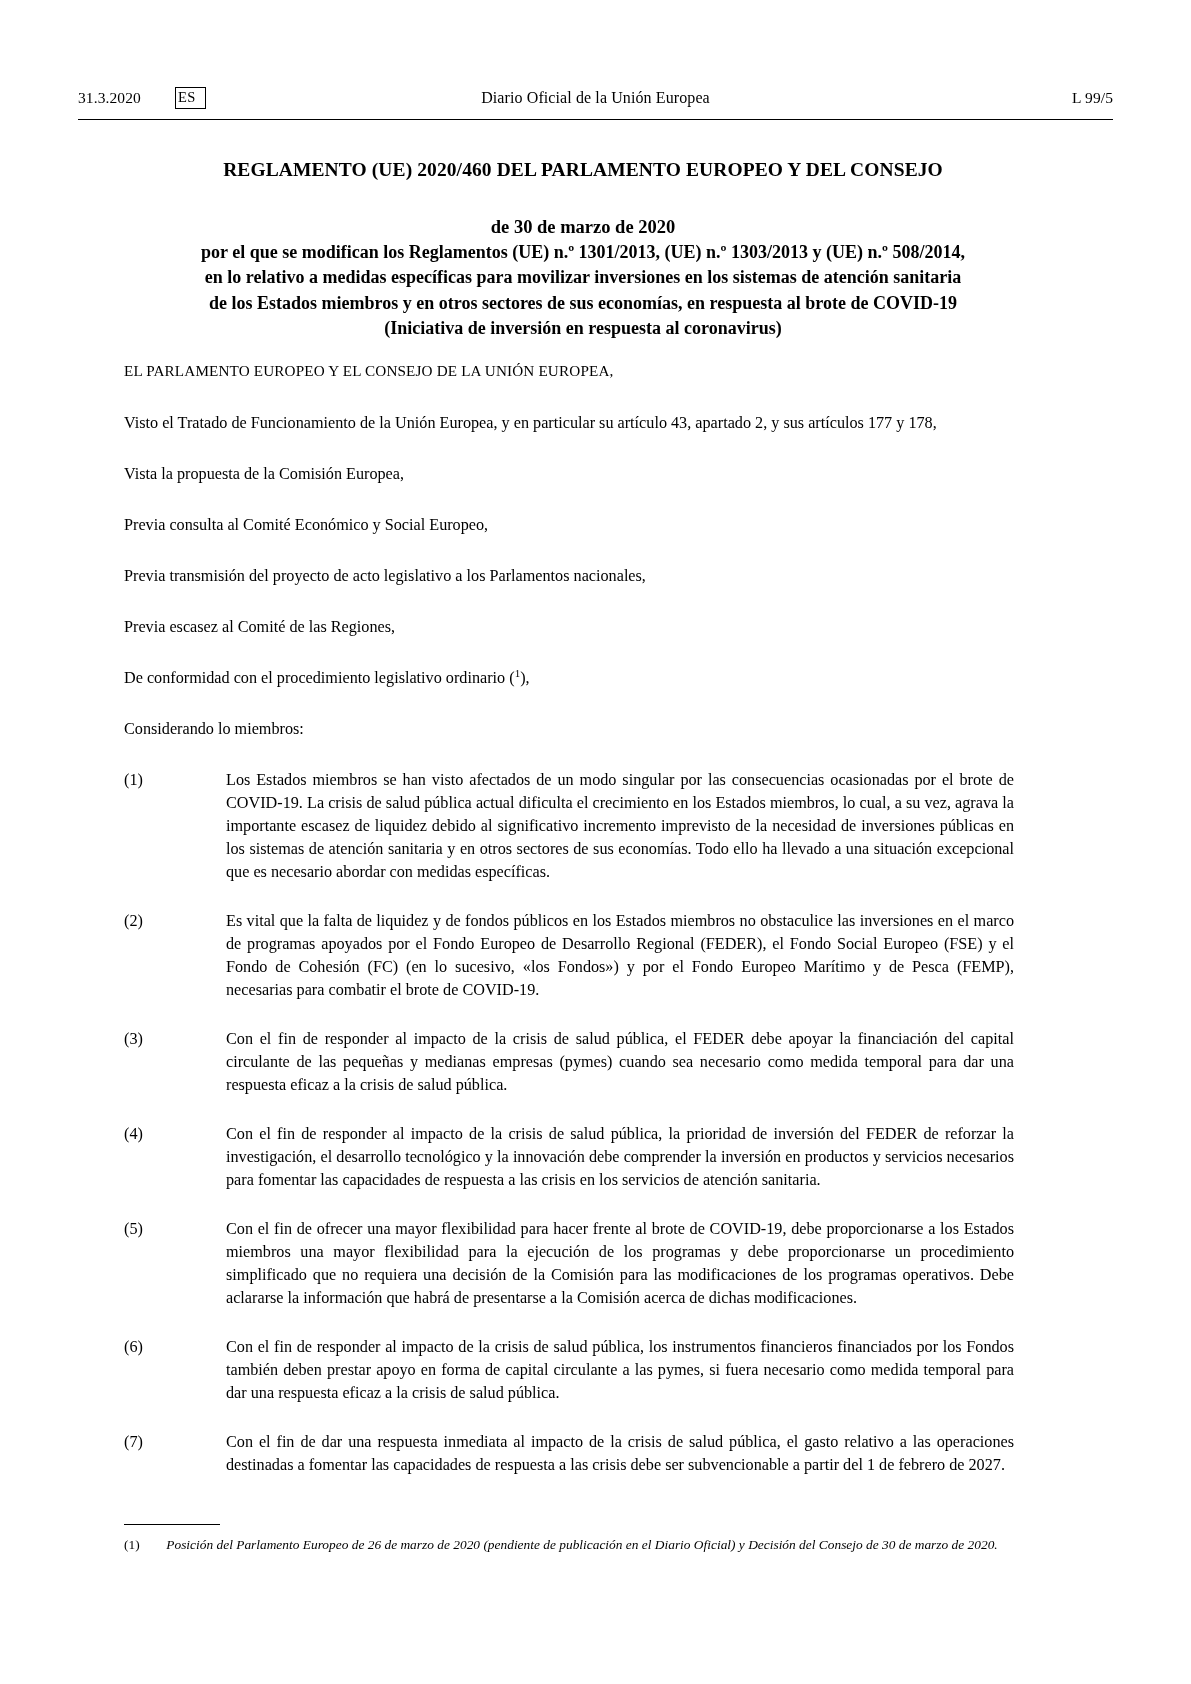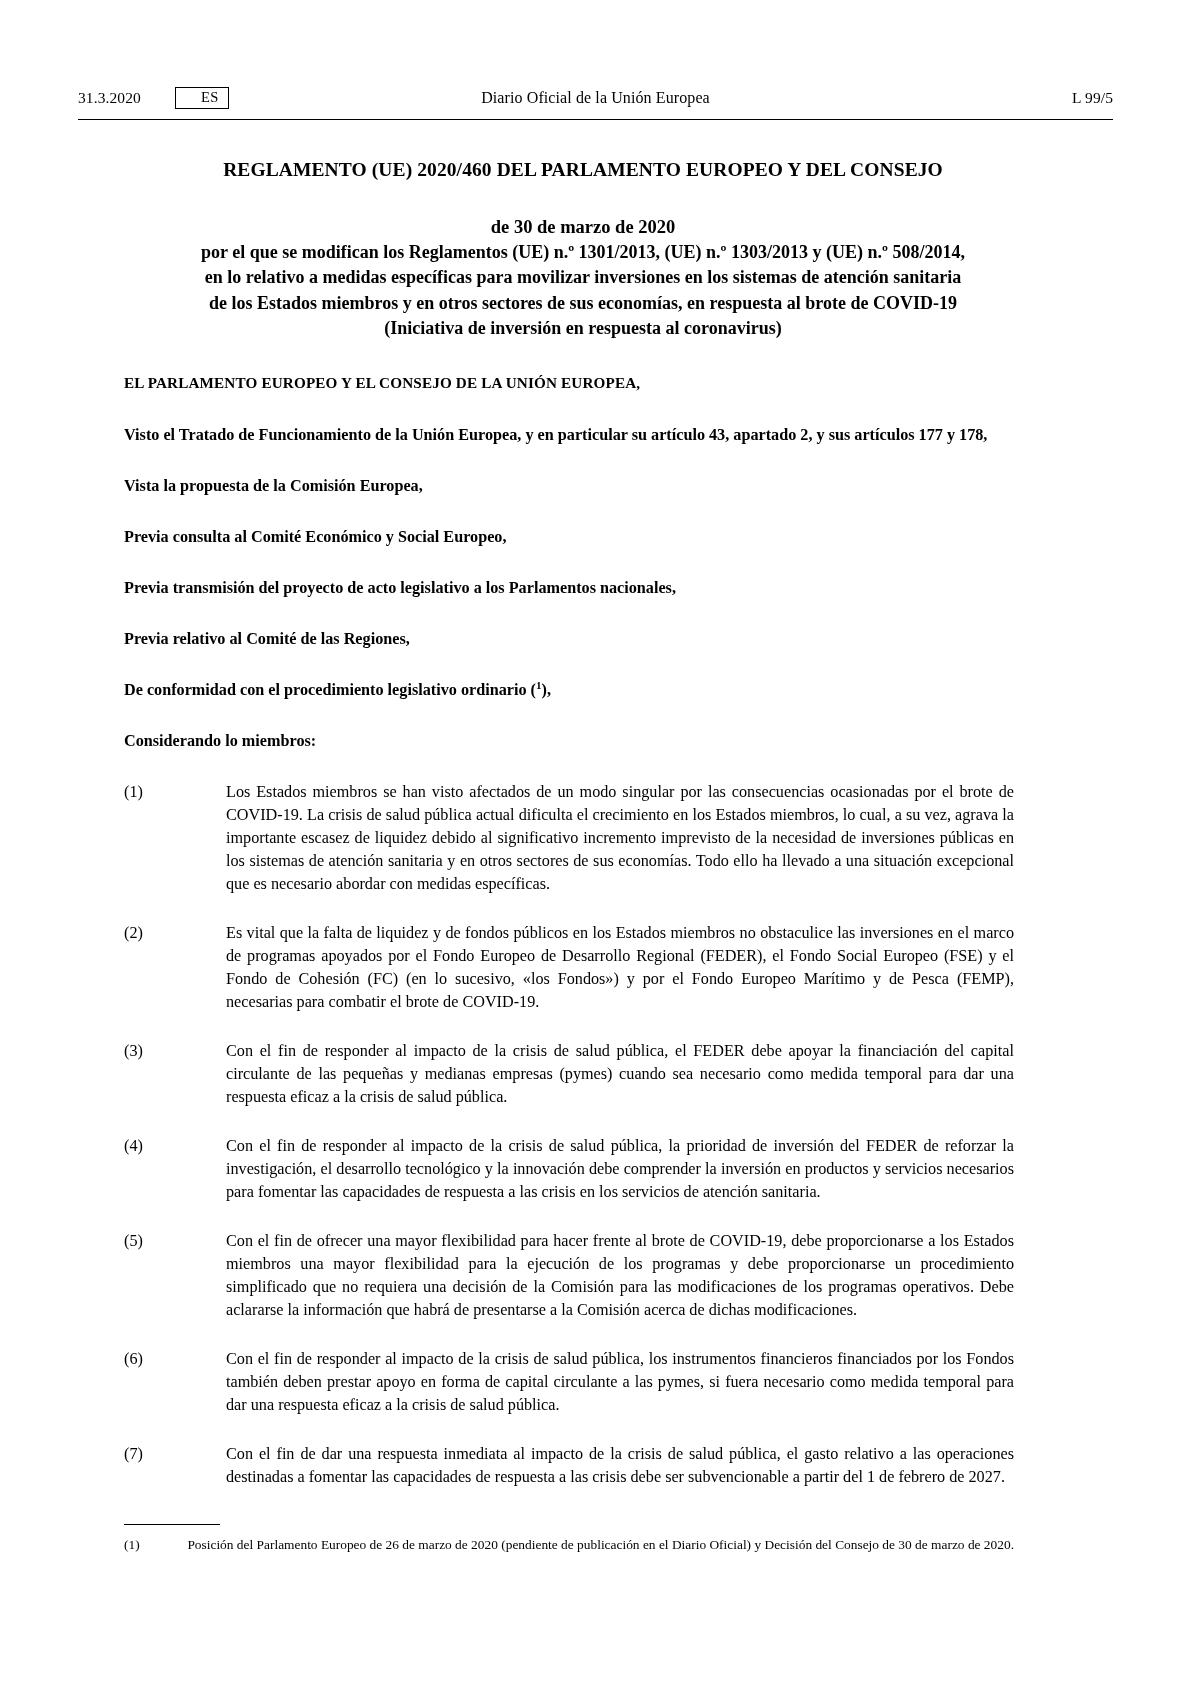--- a/index.html
+++ b/index.html
@@ -43,21 +43,21 @@
     align-items: center;
     gap: 34px;
     flex: 0 0 auto;
     min-width: 200px;
   }
   .masthead-date {
     white-space: nowrap;
   }
   .lang-box {
     border: 1.3px solid #000;
-    padding: 1px 9px 2px 25px;
+    padding: 1px 9px 2px 2px;
     font-size: 14.5px;
     line-height: 1.12;
     letter-spacing: 0.5px;
     display: inline-block;
   }
   .masthead-center {
     flex: 1 1 auto;
     text-align: center;
     font-size: 16px;
     white-space: nowrap;
@@ -107,22 +107,21 @@
   .body-wrap {
     position: absolute;
     left: 124px;
     top: 360px;
     width: 890px;
   }
   .para {
     font-size: 16.2px;
     line-height: 1.42;
     text-align: justify;
-    margin: 12px 0 28px 0;
-    font-weight: bold;
+    margin: 0 0 28px 0;
   }
   .para.caps {
     font-size: 15.2px;
     letter-spacing: 0.15px;
     margin-bottom: 30px;
   }
   .para.tight {
     margin-bottom: 28px;
   }
 
@@ -171,21 +170,22 @@
     display: flex;
     align-items: flex-start;
     font-size: 13.4px;
     line-height: 1.38;
   }
   .footnote-marker {
     flex: 0 0 26px;
   }
   .footnote-text {
     flex: 1 1 auto;
-    text-align: right;
+    text-align: center;
+    font-style: italic;
   }
 </style>
 </head>
 <body>
 
 <div class="page">
 
   <div class="masthead">
     <div class="masthead-row">
       <div class="masthead-left">
@@ -210,21 +210,21 @@
   </div>
 
   <div class="body-wrap">
 
     <p class="para caps">EL PARLAMENTO EUROPEO Y EL CONSEJO DE LA UNIÓN EUROPEA,</p>
 
     <p class="para">Visto el Tratado de Funcionamiento de la Unión Europea, y en particular su artículo 43, apartado 2, y sus artículos 177 y 178,</p>
     <p class="para">Vista la propuesta de la Comisión Europea,</p>
     <p class="para">Previa consulta al Comité Económico y Social Europeo,</p>
     <p class="para">Previa transmisión del proyecto de acto legislativo a los Parlamentos nacionales,</p>
-    <p class="para">Previa relativo al Comité de las Regiones,</p>
+    <p class="para">Previa escasez al Comité de las Regiones,</p>
 
     <p class="para"><span>De conformidad con el procedimiento legislativo ordinario (</span><sup class="fnref">1</sup><span>),</span></p>
 
     <p class="para tight">Considerando lo miembros:</p>
 
     <div class="recitals">
 
       <div class="recital">
         <div class="recital-num">(1)</div>
         <div class="recital-text">Los Estados miembros se han visto afectados de un modo singular por las consecuencias ocasionadas por el brote de COVID-19. La crisis de salud pública actual dificulta el crecimiento en los Estados miembros, lo cual, a su vez, agrava la importante escasez de liquidez debido al significativo incremento imprevisto de la necesidad de inversiones públicas en los sistemas de atención sanitaria y en otros sectores de sus economías. Todo ello ha llevado a una situación excepcional que es necesario abordar con medidas específicas.</div>

